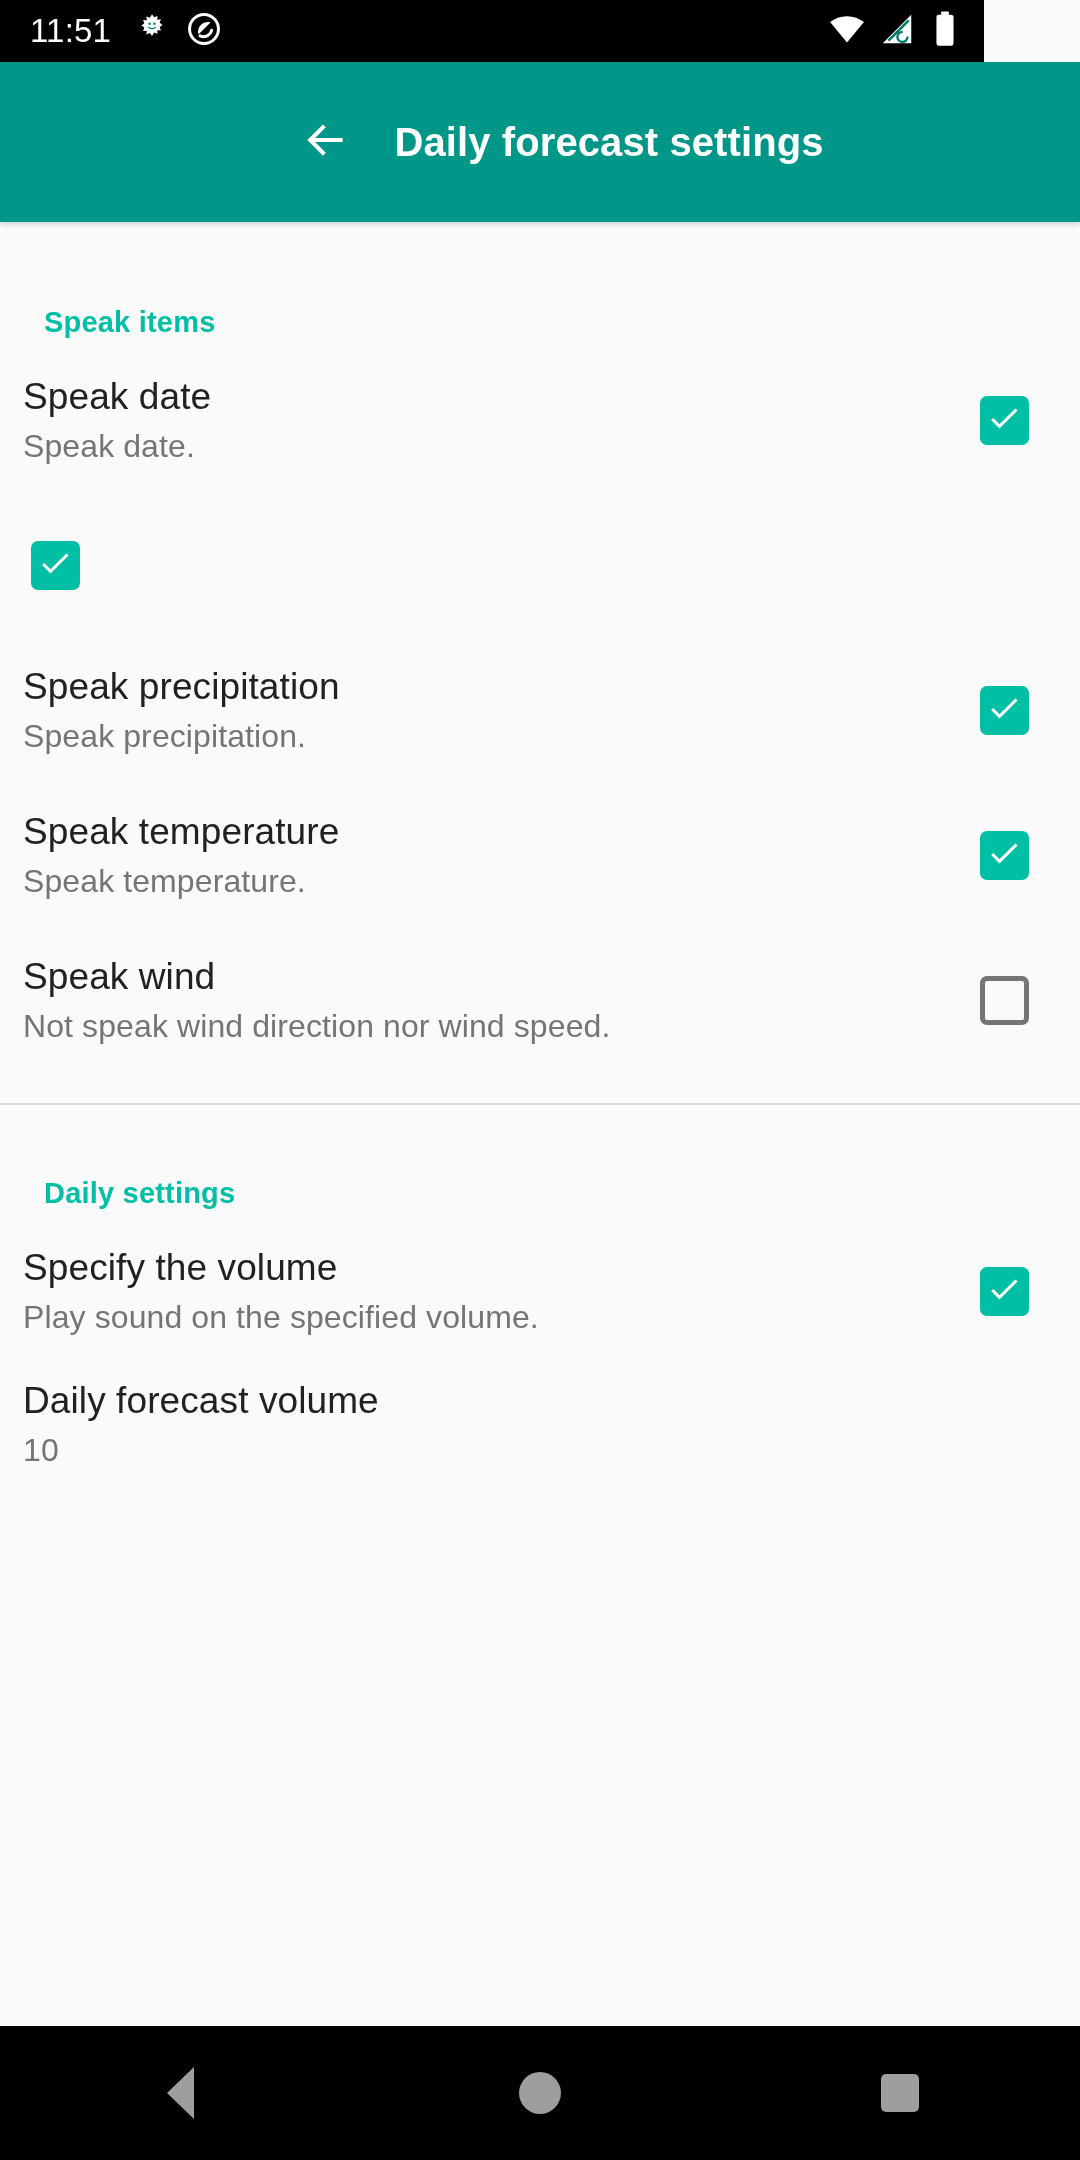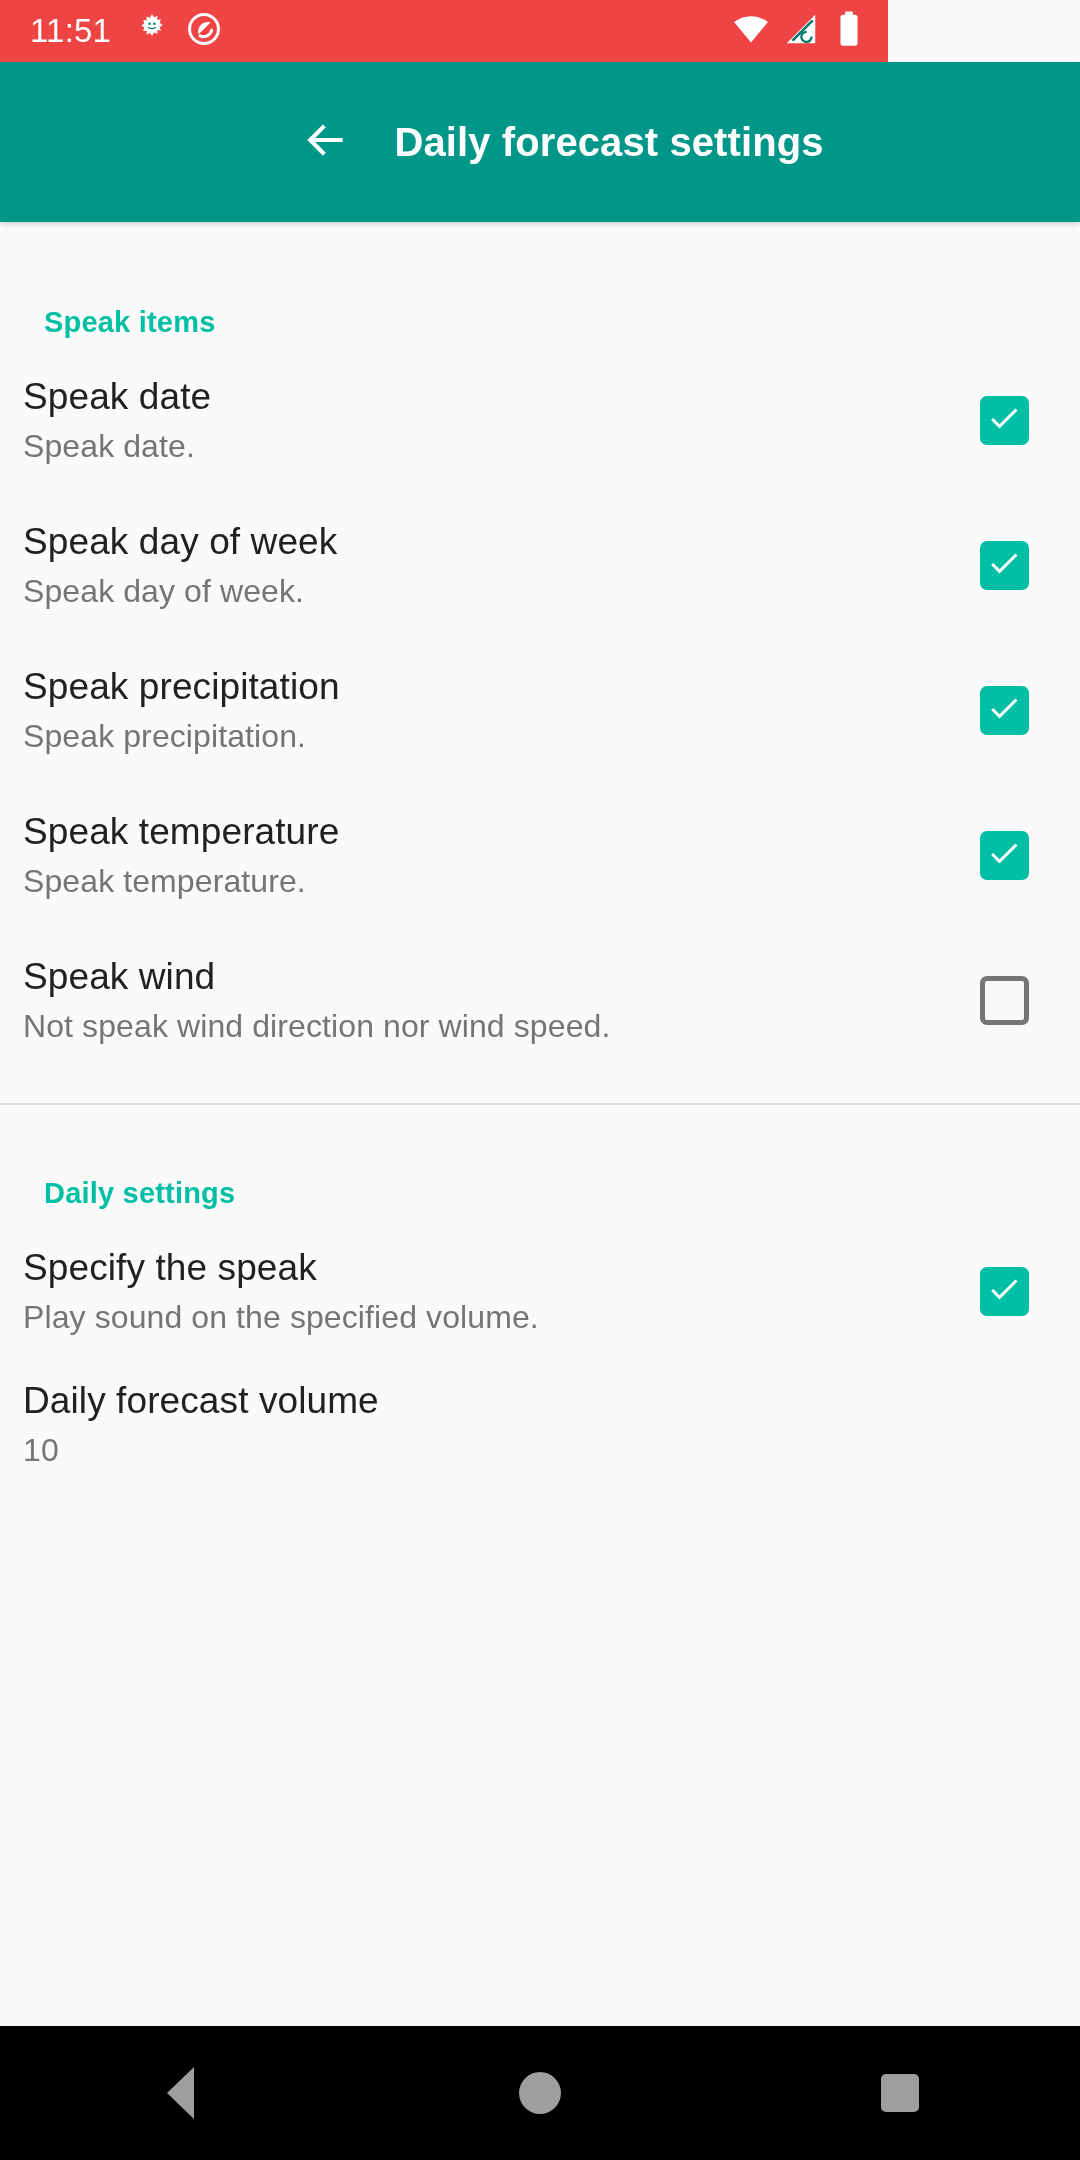--- a/index.html
+++ b/index.html
@@ -7,22 +7,22 @@
   body {
     font-family:"Liberation Sans", sans-serif;
     background:#fafafa;
     -webkit-font-smoothing:antialiased;
     overflow:hidden;
   }
   .phone { position:relative; width:1080px; height:2160px; background:#fafafa; }
 
   
   .status-bar {
-    position:absolute; top:0; left:0; width:888px; height:62px;
-    background:#ef4444;
+    position:absolute; top:0; left:0; width:984px; height:62px;
+    background:#000000;
     display:flex; align-items:center;
     padding:0 22px 0 30px;
   }
   .status-clock {
     color:#ffffff; font-size:33px; font-weight:400; letter-spacing:0.2px;
     line-height:62px;
   }
   .status-left-icons { display:flex; align-items:center; gap:18px; margin-left:24px; }
   .status-right { margin-left:auto; display:flex; align-items:center; gap:12px; }
   .sicon { display:block; }
@@ -184,24 +184,20 @@
           <span>
             <svg width="36" height="36" viewBox="0 0 24 24">
               <path d="M9 16.2L4.8 12l-1.4 1.4L9 19 21 7l-1.4-1.4z" fill="#ffffff"></path>
             </svg>
           </span>
         </div>
       </div>
     </div>
 
     <div class="pref-row r">
-      <div class="pref-text">
-        <div class="pref-title">Speak day of week</div>
-        <div class="pref-summary">Speak day of week.</div>
-      </div>
       <div class="cb-wrap">
         <div class="checkbox on">
           <span>
             <svg width="36" height="36" viewBox="0 0 24 24">
               <path d="M9 16.2L4.8 12l-1.4 1.4L9 19 21 7l-1.4-1.4z" fill="#ffffff"></path>
             </svg>
           </span>
         </div>
       </div>
     </div>
@@ -247,21 +243,21 @@
         <div class="checkbox off"></div>
       </div>
     </div>
 
     <div class="divider div-gap-top"></div>
 
     <div class="section-header sec2-header">Daily settings</div>
 
     <div class="pref-row r1">
       <div class="pref-text">
-        <div class="pref-title">Specify the speak</div>
+        <div class="pref-title">Specify the volume</div>
         <div class="pref-summary">Play sound on the specified volume.</div>
       </div>
       <div class="cb-wrap">
         <div class="checkbox on">
           <span>
             <svg width="36" height="36" viewBox="0 0 24 24">
               <path d="M9 16.2L4.8 12l-1.4 1.4L9 19 21 7l-1.4-1.4z" fill="#ffffff"></path>
             </svg>
           </span>
         </div>

